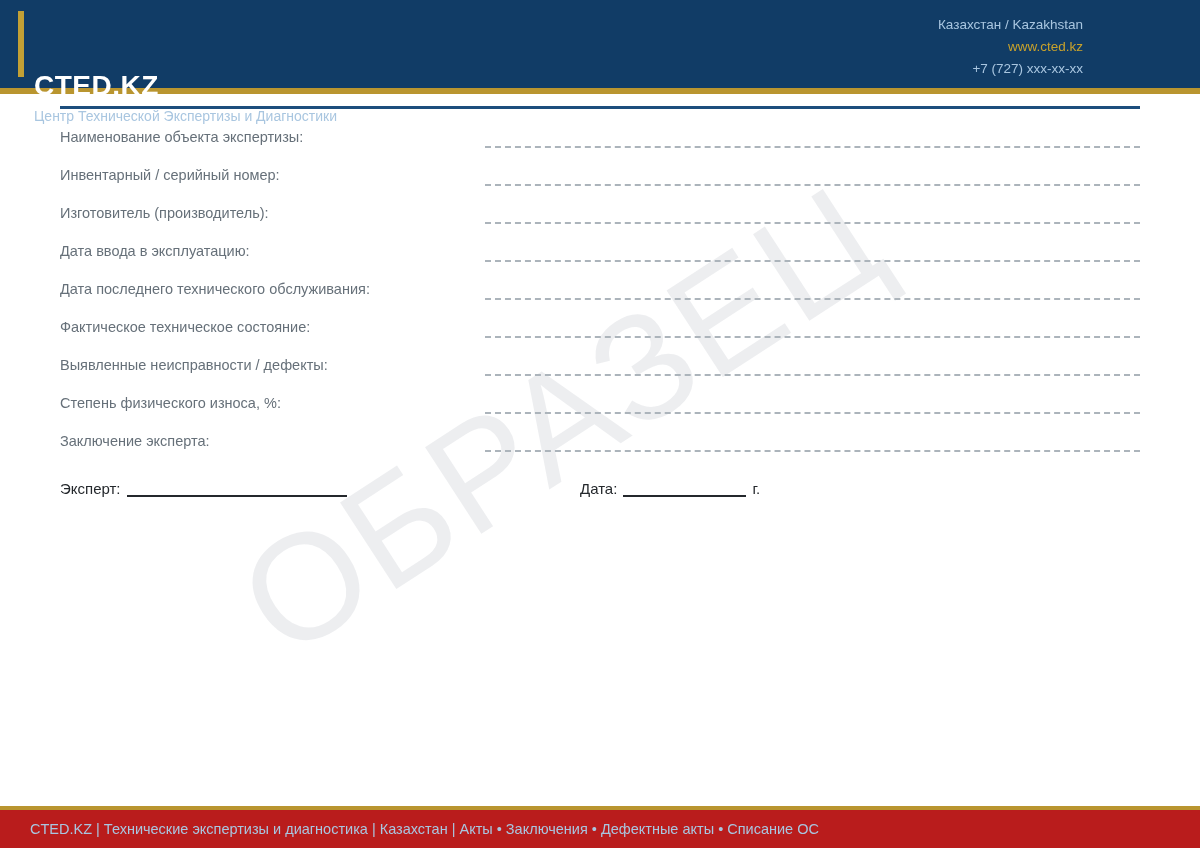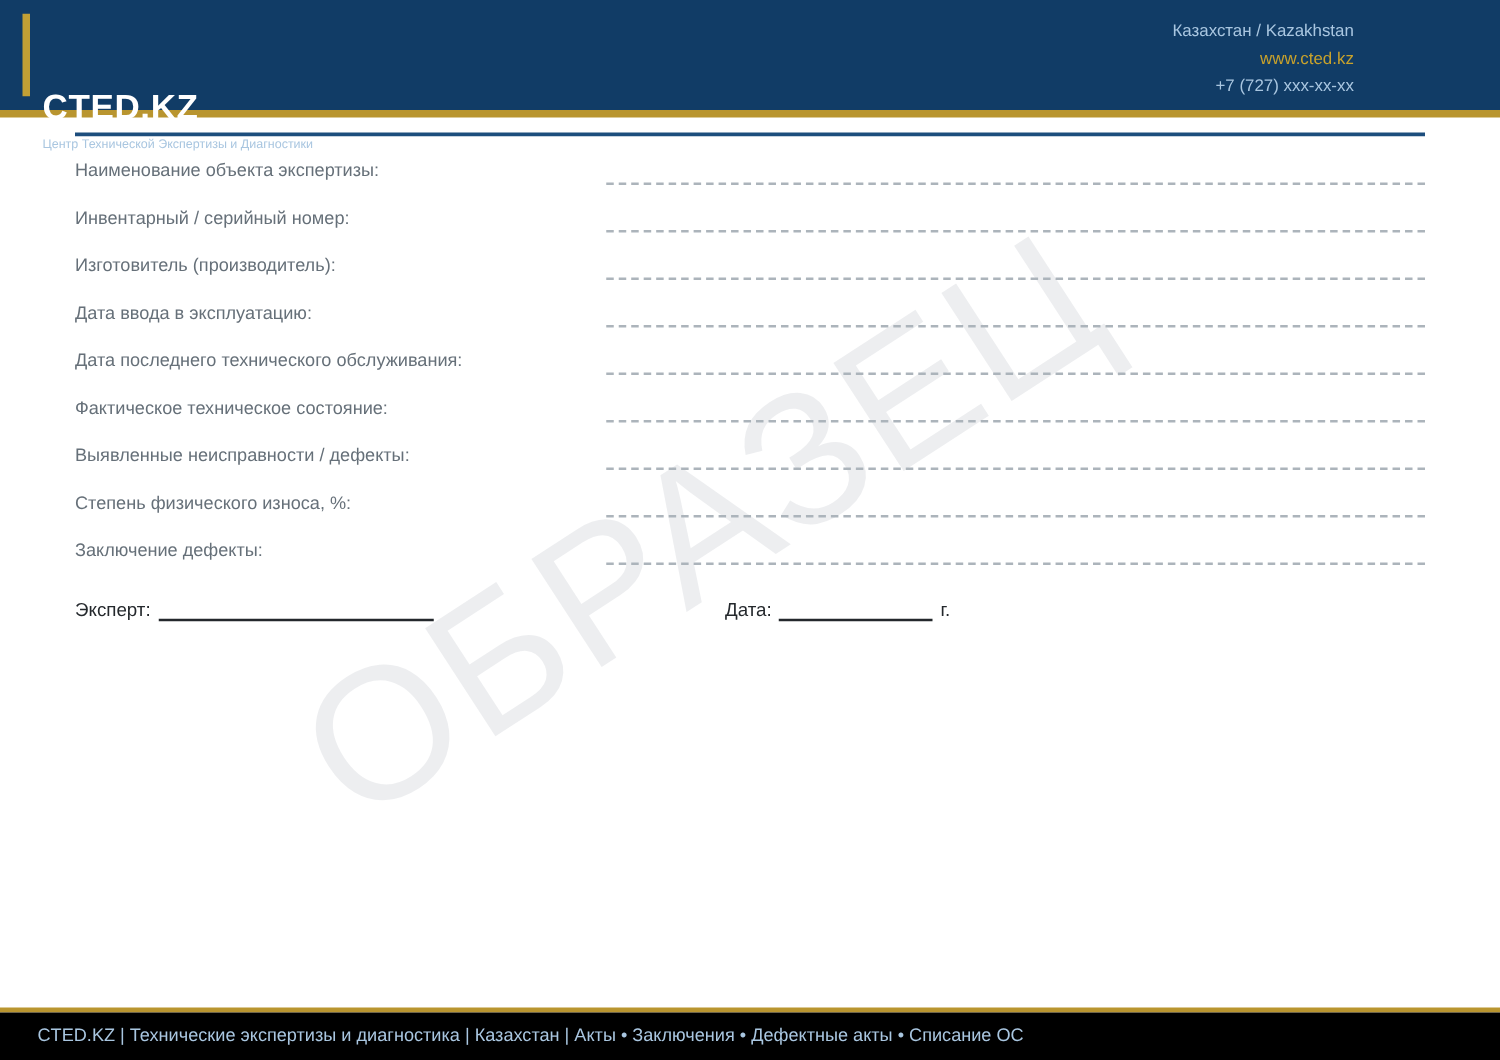--- a/index.html
+++ b/index.html
@@ -34,21 +34,21 @@
   }
   .brand-name {
     color: #ffffff;
     font-size: 28px;
     font-weight: 700;
     letter-spacing: 0.5px;
     line-height: 36px;
   }
   .brand-tagline {
     color: #A9C6E0;
-    font-size: 10px;
+    font-size: 14px;
     line-height: 18px;
     margin-top: 3px;
   }
   .contact {
     position: absolute;
     left: 938px; top: 14px;
     font-size: 13.5px;
     line-height: 22px;
     text-align: right;
   }
@@ -141,21 +141,21 @@
   .footer-gold {
     position: absolute;
     left: 0; right: 0; bottom: 38px;
     height: 4px;
     background: #B9952F;
   }
   .footer-bar {
     position: absolute;
     left: 0; right: 0; bottom: 0;
     height: 38px;
-    background: #000000;
+    background: #b91c1c;
     display: flex;
     align-items: center;
     padding-left: 30px;
   }
   .footer-text {
     color: #A9C6E0;
     font-size: 14.5px;
     white-space: nowrap;
   }
 </style>
@@ -209,21 +209,21 @@
     </div>
     <div class="form-row">
       <span class="field-label">Выявленные неисправности / дефекты:</span>
       <span class="field-line"></span>
     </div>
     <div class="form-row">
       <span class="field-label">Степень физического износа, %:</span>
       <span class="field-line"></span>
     </div>
     <div class="form-row">
-      <span class="field-label">Заключение дефекты:</span>
+      <span class="field-label">Заключение эксперта:</span>
       <span class="field-line"></span>
     </div>
   </div>
 
   <div class="signature-section">
     <div class="sig-row">
       <span class="sig-left">
         <span>Эксперт:</span><span class="fill-solid w-expert"></span>
       </span>
       <span class="sig-right">

